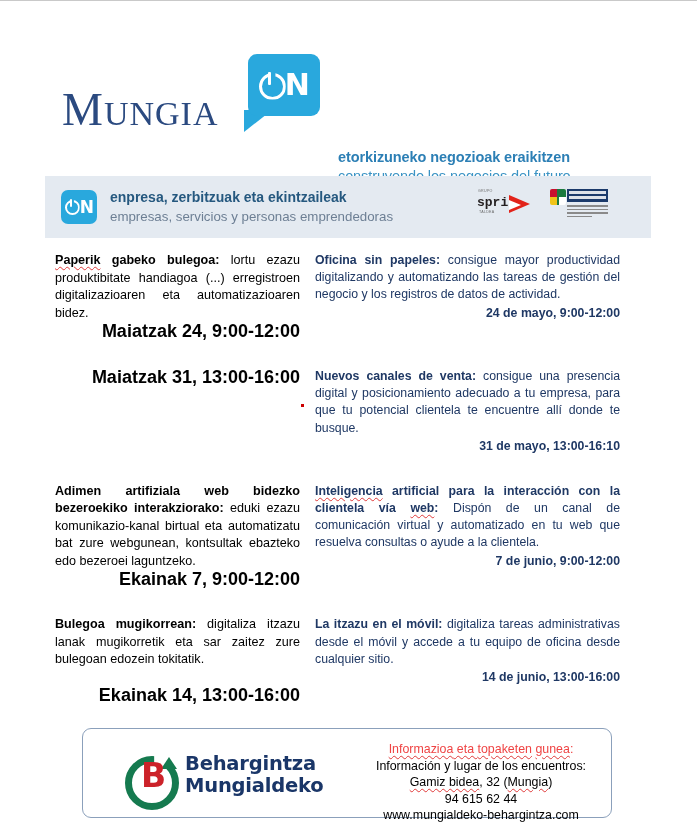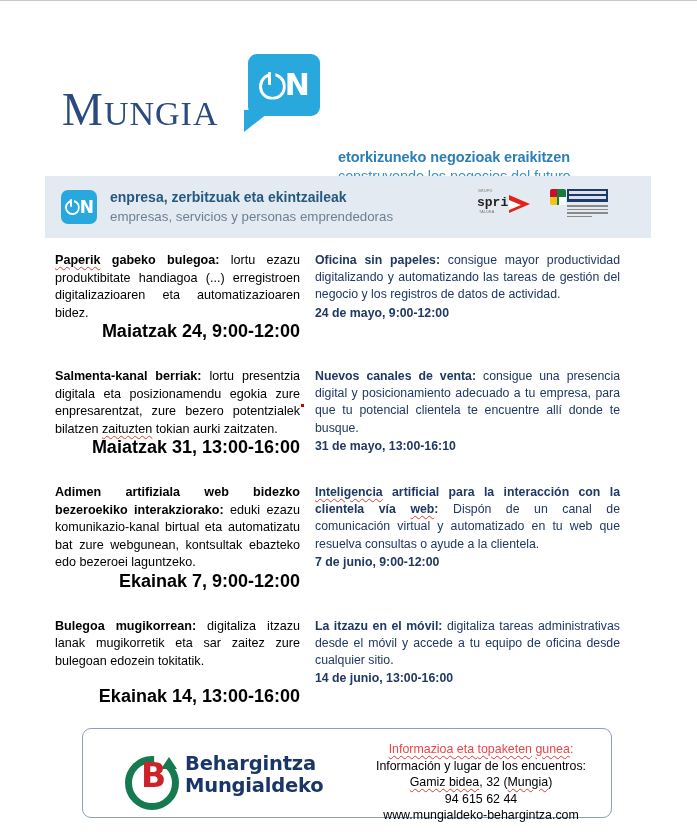--- a/index.html
+++ b/index.html
@@ -100,21 +100,21 @@
   .p-eu{
     margin:0;font-size:12.6px;line-height:17.5px;color:#000000;
     text-align:justify;text-justify:inter-word;
   }
   .p-es{
     margin:0;font-size:12.3px;line-height:17.2px;color:#1f3864;
     text-align:justify;text-justify:inter-word;
   }
   .b{font-weight:700;}
   .date-eu{font-size:18px;font-weight:700;color:#000000;line-height:18px;text-align:right;}
-  .date-es{font-size:12.3px;font-weight:700;color:#1f3864;line-height:18px;}
+  .date-es{font-size:12.3px;font-weight:700;color:#1f3864;line-height:18px;text-align:right;}
   .gap{height:12px;}
   .sp{ text-decoration:underline; text-decoration-color:#e03a3a;
        text-decoration-style:wavy; text-decoration-thickness:1px;
        text-underline-offset:2px;}
   .reddot{position:absolute;left:1px;top:36px;width:3px;height:3px;background:#cc0000;}
 
   
   .footer{
     position:absolute;left:82px;top:728px;width:528px;height:88px;
     border:1.5px solid #8ba0bb;border-radius:9px;background:#ffffff;
@@ -223,21 +223,20 @@
       <div class="col-es">
         <p class="p-es"><span class="b">Oficina sin papeles:</span><span> consigue mayor productividad digitalizando y automatizando las tareas de gestión del negocio y los registros de datos de actividad.</span></p>
         <div class="date-es">24 de mayo, 9:00-12:00</div>
       </div>
     </div>
 
     <div class="gap" style="height:28px"></div>
 
     <div class="row">
       <div class="col-eu">
-        <p class="p-eu"><span class="b">Salmenta-kanal berriak:</span><span> lortu presentzia digitala eta posizionamendu egokia zure enpresarentzat, zure bezero potentzialek bilatzen </span><span class="sp">zaituzten</span><span> tokian aurki zaitzaten.</span></p>
         <div class="date-eu">Maiatzak 31, 13:00-16:00</div>
       </div>
       <div class="col-es">
         <div class="reddot"></div>
         <p class="p-es"><span class="b">Nuevos canales de venta:</span><span> consigue una presencia digital y posicionamiento adecuado a tu empresa, para que tu potencial clientela te encuentre allí donde te busque.</span></p>
         <div class="date-es">31 de mayo, 13:00-16:10</div>
       </div>
     </div>
 
     <div class="gap" style="height:28px"></div>

